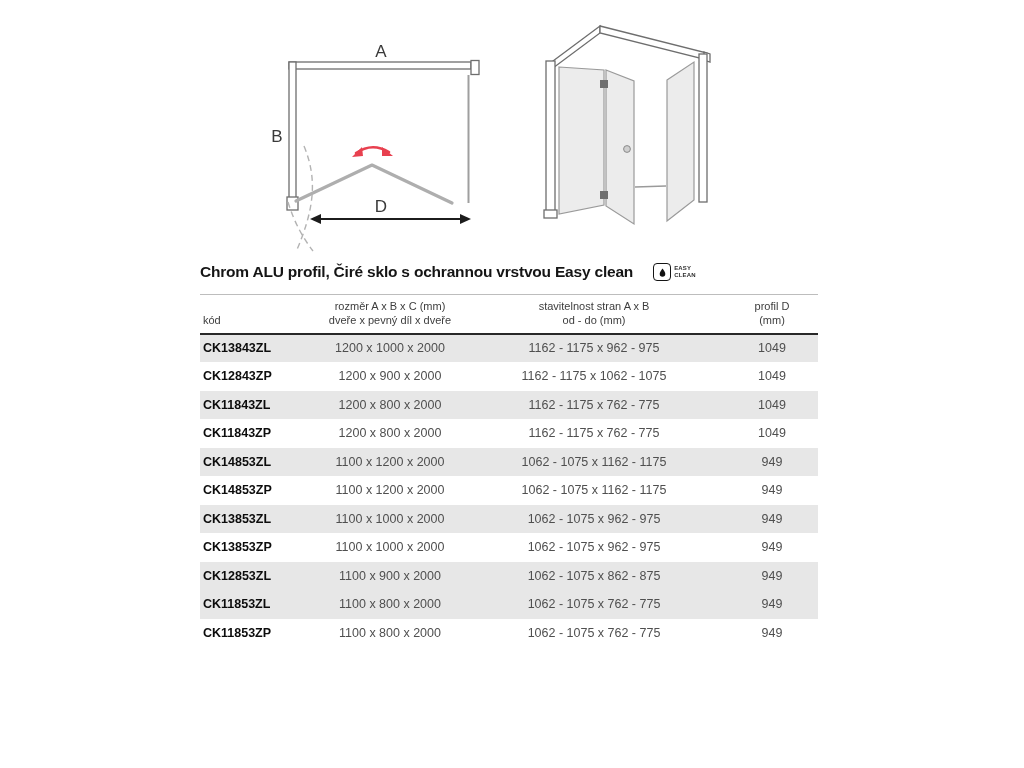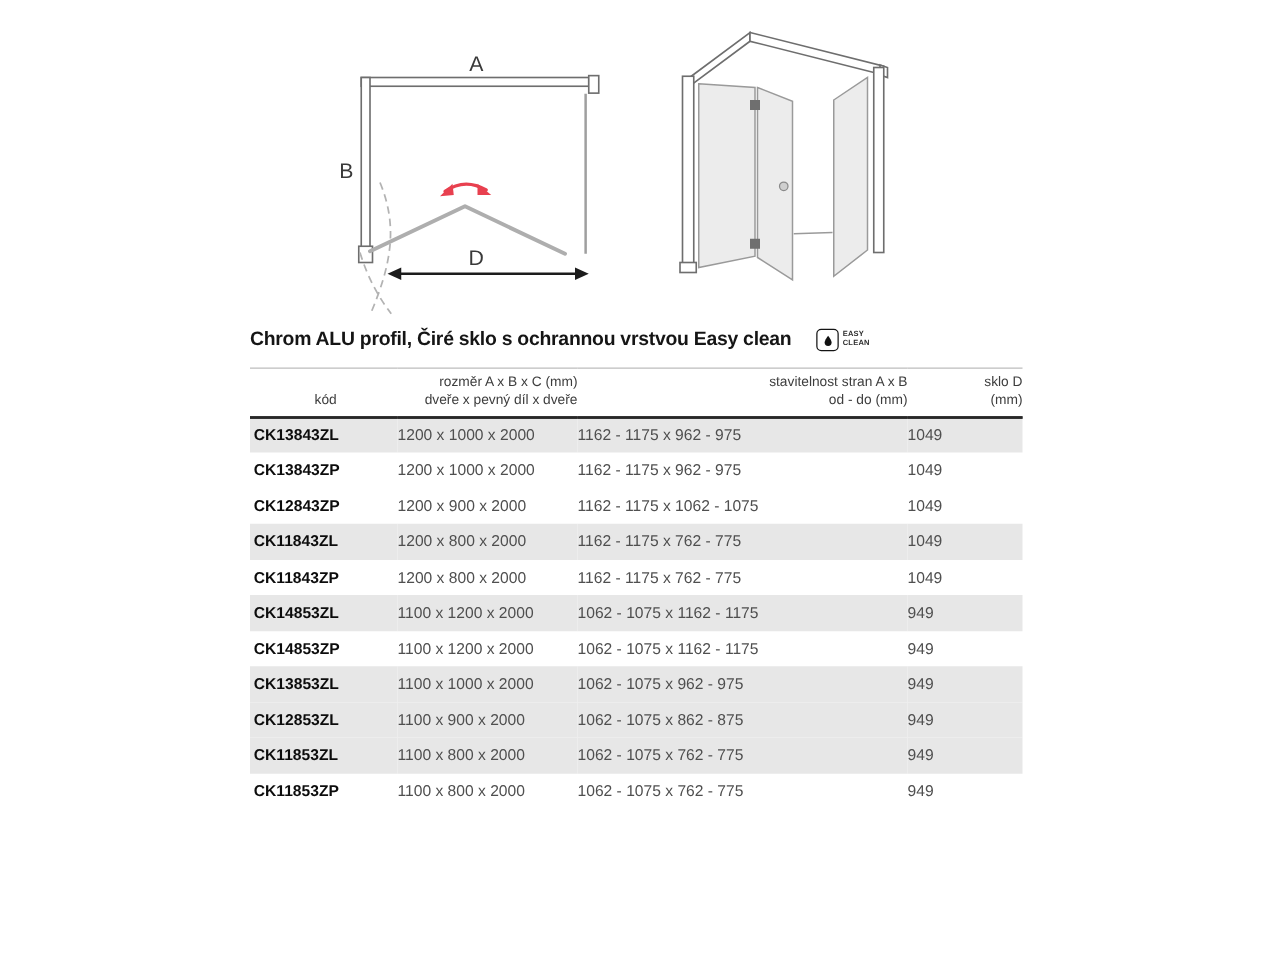--- a/index.html
+++ b/index.html
@@ -30,24 +30,24 @@
   .badge { display:flex; align-items:center; gap:3px; }
   .badge-box { width:18px; height:18px; border:1.7px solid #141414; border-radius:4px;
                display:flex; align-items:center; justify-content:center; background:#fff; }
   .badge-box svg { width:11px; height:11px; display:block; }
   .badge-text { display:flex; flex-direction:column; font-size:6px; line-height:1.15;
                 color:#2e2e2e; font-weight:bold; letter-spacing:.2px; }
 
   
   .spec { position:absolute; left:200px; top:294px; width:618px; border-collapse:collapse; table-layout:fixed; }
   .spec thead tr { border-top:1px solid var(--top-rule,#bdbdbd); border-bottom:2px solid var(--header-rule,#282828); }
-  .spec th { font-weight:normal; font-size:11px; color:#3d3d3d; text-align:right;
+  .spec th { font-weight:normal; font-size:11px; color:#3d3d3d; text-align:center;
              vertical-align:bottom; padding:4px 0 5px; line-height:1.3; }
-  .spec th.c1 { text-align:center; padding-left:3px; }
-  .spec td { height:28.5px; font-size:12.5px; color:#4f4f4f; vertical-align:middle; }
+  .spec th.c1 { text-align:left; padding-left:3px; }
+  .spec td { height:28.5px; font-size:12.5px; color:#4f4f4f; text-align:center; vertical-align:middle; }
   .spec td.kod { text-align:left; padding-left:3px; font-weight:bold; color:#0c0c0c; }
   .spec tbody tr.odd { background:var(--row-alt,#e7e7e7); }
 </style>
 </head>
 <body>
 
 <div class="page">
 
   <svg class="diagrams" viewBox="0 0 1024 262">
 
@@ -132,40 +132,34 @@
         <th class="c1">kód</th>
         <th>
           <span>rozměr A x B x C (mm)</span><br>
           <span>dveře x pevný díl x dveře</span>
         </th>
         <th>
           <span>stavitelnost stran A x B</span><br>
           <span>od - do (mm)</span>
         </th>
         <th>
-          <span>sklo D</span><br>
+          <span>profil D</span><br>
           <span>(mm)</span>
         </th>
       </tr>
     </thead>
     <tbody>
 
     <tr class="odd">
         <td class="kod">CK13843ZL</td>
         <td>1200 x 1000 x 2000</td>
         <td>1162 - 1175 x 962 - 975</td>
         <td>1049</td>
       </tr>
         <tr class="even">
-        <td class="kod">CK13843ZP</td>
-        <td>1200 x 1000 x 2000</td>
-        <td>1162 - 1175 x 962 - 975</td>
-        <td>1049</td>
-      </tr>
-        <tr class="even">
         <td class="kod">CK12843ZP</td>
         <td>1200 x 900 x 2000</td>
         <td>1162 - 1175 x 1062 - 1075</td>
         <td>1049</td>
       </tr>
         <tr class="odd">
         <td class="kod">CK11843ZL</td>
         <td>1200 x 800 x 2000</td>
         <td>1162 - 1175 x 762 - 775</td>
         <td>1049</td>
@@ -187,20 +181,26 @@
         <td>1100 x 1200 x 2000</td>
         <td>1062 - 1075 x 1162 - 1175</td>
         <td>949</td>
       </tr>
         <tr class="odd">
         <td class="kod">CK13853ZL</td>
         <td>1100 x 1000 x 2000</td>
         <td>1062 - 1075 x 962 - 975</td>
         <td>949</td>
       </tr>
+        <tr class="even">
+        <td class="kod">CK13853ZP</td>
+        <td>1100 x 1000 x 2000</td>
+        <td>1062 - 1075 x 962 - 975</td>
+        <td>949</td>
+      </tr>
         <tr class="odd">
         <td class="kod">CK12853ZL</td>
         <td>1100 x 900 x 2000</td>
         <td>1062 - 1075 x 862 - 875</td>
         <td>949</td>
       </tr>
         <tr class="odd">
         <td class="kod">CK11853ZL</td>
         <td>1100 x 800 x 2000</td>
         <td>1062 - 1075 x 762 - 775</td>

